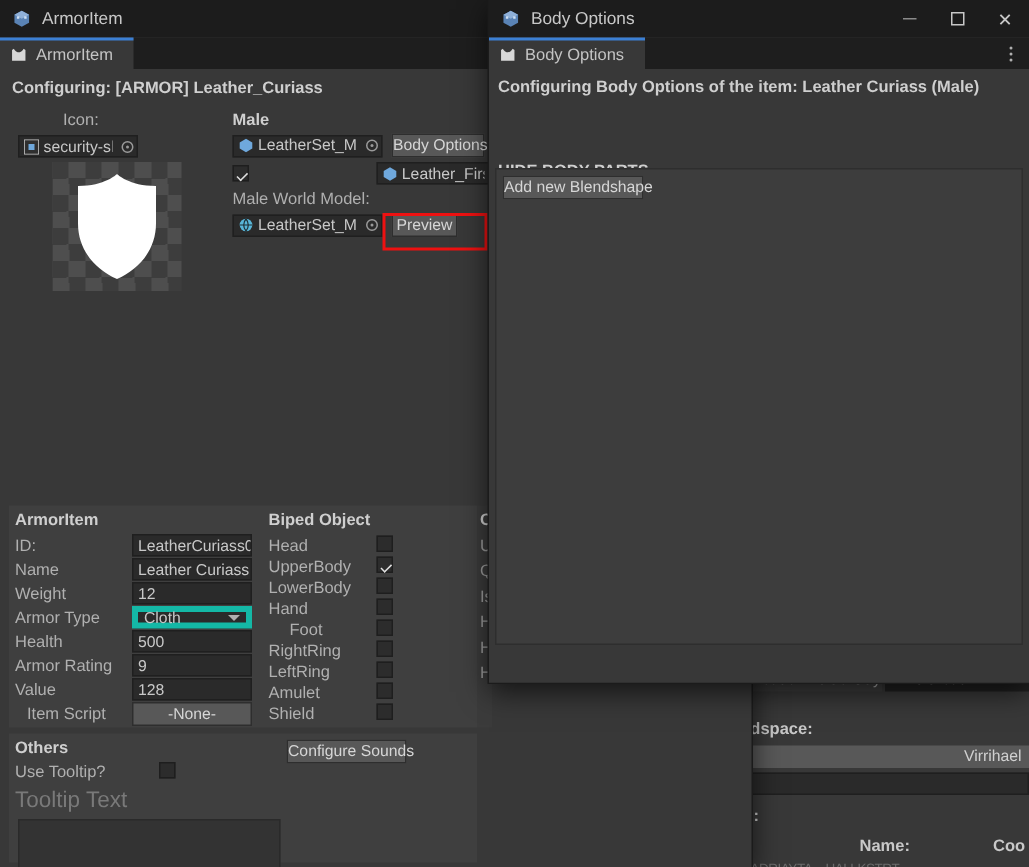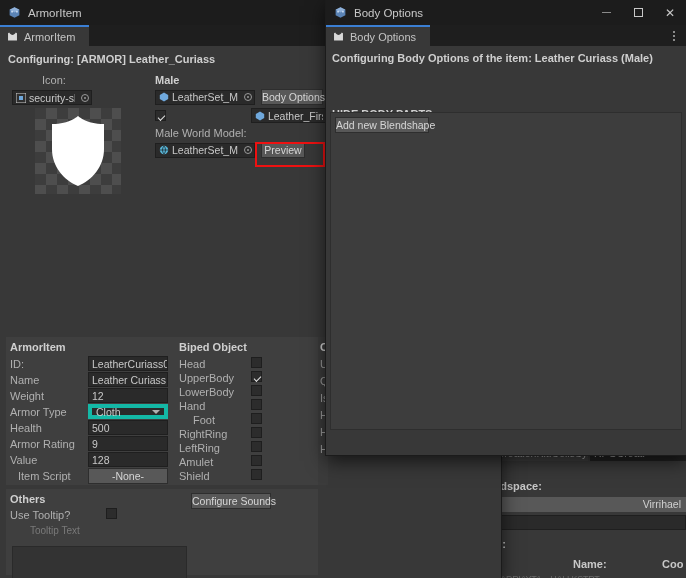--- a/index.html
+++ b/index.html
@@ -77,21 +77,21 @@
     display: flex; flex-direction: column; align-items: center; justify-content: center; gap: 2px;
   }
   .kebab i { width: 2px; height: 2px; background: #b0b0b0; border-radius: 50%; display:block; }
 
   .hdrline {
     font-weight: bold; font-size: 11px; color: #cfcfcf;
   }
 
   .sectiontitle { font-weight: bold; font-size: 11px; color: #cfcfcf; }
   .lbl { font-size: 11px; color: #b0b0b0; }
-  .lbl-dim { font-size: 10px; color: #797979; margin-left: 20px; }
+  .lbl-dim { font-size: 15px; color: #797979; }
 
   .tfield {
     background: #2a2a2a; border: 1px solid #1f1f1f; height: 15px; line-height: 14px;
     color: #c8c8c8; font-size: 10.5px; padding: 0 3px; overflow: hidden; white-space: nowrap;
   }
   .objfield {
     background: #2a2a2a; border: 1px solid #1f1f1f; height: 15px;
     display: flex; align-items: center; gap: 3px; padding-left: 3px;
     font-size: 10.5px; color: #c8c8c8; overflow: hidden; white-space: nowrap;
   }

